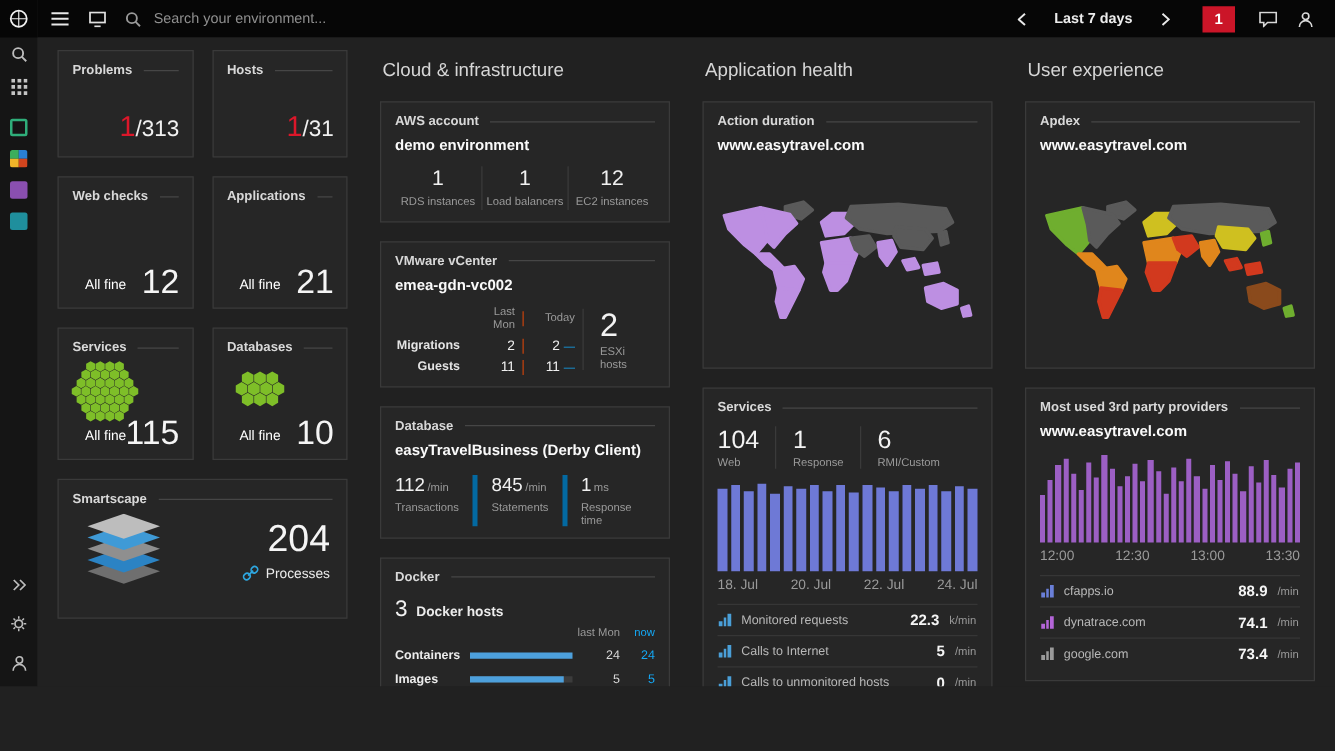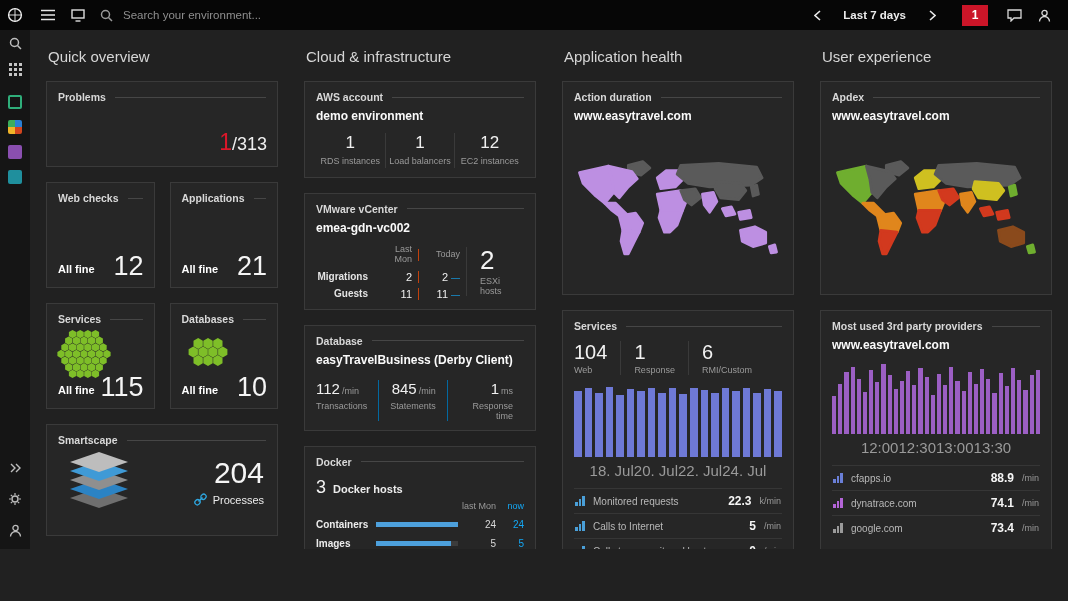--- a/index.html
+++ b/index.html
@@ -46,21 +46,21 @@
 
   .tile-title { font-size:10.5px; font-weight:700; color:#d8d8d8; display:flex; align-items:center; gap:9px; white-space:nowrap; }
   .tile-title::after { content:""; flex:1 1 auto; border-top:1px solid #464646; }
   .tile-sub { font-size:12px; font-weight:700; color:#fafafa; margin-top:6px; }
 
   
   .tile.h86 { height:86px; } .tile.h106 { height:106px; }
   .corner-value { position:absolute; right:10px; bottom:10px; font-weight:300; }
   .red-num { color:#dc172a; font-size:23px; font-weight:300; }
   .total-num { color:#f0f0f0; font-size:18px; font-weight:300; }
-  .status-label { position:absolute; left:11px; bottom:12px; font-size:11px; font-weight:700; color:#fff; }
+  .status-label { position:absolute; left:21px; bottom:12px; font-size:11px; font-weight:400; color:#fff; }
   .big-num { position:absolute; right:10px; bottom:5px; font-size:27px; font-weight:300; color:#f5f5f5; }
   .hex-blob { position:absolute; left:8px; top:24px; }
   .hex-blob.db { left:14px; top:30px; }
 
   .tile.smartscape { height:112px; }
   .smart-body { display:flex; align-items:center; margin-top:6px; }
   .layers-icon { margin-left:10px; }
   .smart-right { margin-left:auto; text-align:right; padding-right:2px; }
   .huge-num { font-size:30px; font-weight:300; color:#f5f5f5; line-height:1.15; }
   .proc-row { display:flex; align-items:center; gap:6px; justify-content:flex-end; font-size:11px; color:#ececec; margin-top:3px; }
@@ -78,21 +78,21 @@
   .vm-l { font-weight:700; color:#e4e4e4; text-align:right; padding-right:10px; }
   .vm-v { text-align:right; color:#f0f0f0; font-size:11px; padding-right:6px; }
   .vm-sep { border-left:1px solid #c2410c; }
   .vm-dash { color:#14a8f5; font-size:9px; margin-left:3px; }
   .esxi { margin-left:auto; border-left:1px solid #3a3a3a; padding-left:13px; width:58px; }
   .esxi-val { font-size:26px; font-weight:300; color:#f2f2f2; line-height:1; }
   .esxi-lbl { font-size:9px; color:#9a9a9a; margin-top:3px; }
 
   .db-row { display:flex; margin-top:13px; }
   .db-stat { padding-right:11px; }
-  .db-stat + .db-stat { border-left:1px solid #0369a1; padding-left:11px;text-align:right; }
+  .db-stat + .db-stat { border-left:4px solid #0369a1; padding-left:11px; }
   .db-val { font-size:15px; color:#f0f0f0; }
   .db-unit { font-size:9px; color:#9a9a9a; margin-left:2px; }
   .db-lbl { font-size:9px; color:#9a9a9a; margin-top:3px; }
 
   .docker-hosts { margin:9px 0 3px; display:flex; align-items:baseline; gap:7px; }
   .dh-val { font-size:18px; font-weight:300; color:#f2f2f2; }
   .dh-lbl { font-size:11px; font-weight:700; color:#ececec; }
   .docker-grid { display:grid; grid-template-columns:60px 1fr 38px 28px; align-items:center; font-size:10px; row-gap:8px; margin-top:2px; }
   .dk-h { font-size:9px; text-align:right; }
   .dk-h.gray { color:#9a9a9a; } .dk-h.blue { color:#14a8f5; }
@@ -107,21 +107,21 @@
 
   .svc-stats { display:flex; margin-top:9px; }
   .svc-stat { padding-right:13px; }
   .svc-stat + .svc-stat { border-left:1px solid #3a3a3a; padding-left:13px; }
   .svc-val { font-size:20px; font-weight:300; color:#f2f2f2; line-height:1.1; }
   .svc-lbl { font-size:9px; color:#9a9a9a; margin-top:2px; }
 
   .chart { height:70px; display:flex; align-items:flex-end; gap:3px; margin-top:12px; }
   .chart.dense { gap:2px; }
   .chart i { flex:1; display:block; }
-  .ticks { display:flex; justify-content:center; font-size:15px; color:#9a9a9a; margin-top:5px; }
+  .ticks { display:flex; justify-content:space-between; font-size:11px; color:#9a9a9a; margin-top:5px; }
 
   .metrics { margin-top:9px; }
   .metric { display:flex; align-items:center; gap:7px; border-top:1px solid #363636; padding:5px 1px; font-size:10px; color:#b8b8b8; }
   .metric-icon { width:11px; height:10px; display:flex; align-items:flex-end; gap:1px; }
   .metric-icon i { width:2.5px; background:currentColor; display:block; }
   .metric-label { flex:1; }
   .metric-val { color:#f5f5f5; font-weight:700; font-size:12px; }
   .metric-unit { color:#9a9a9a; font-size:9px; margin-left:1px; }
 </style>
 </head>
@@ -238,27 +238,32 @@
       <svg width="13" height="13" viewBox="0 0 13 13">
         <circle cx="6.5" cy="4" r="2.6" fill="none" stroke="#d8d8d8" stroke-width="1.3"></circle>
         <path d="M1.5 12.5a5 5 0 0 1 10 0" fill="none" stroke="#d8d8d8" stroke-width="1.3"></path>
       </svg>
     </button>
   </header>
 
   <main class="main">
 
     <section class="column">
-      <h2 class="col-title">Quick overview</h2>
 
       <div class="tile-pair">
         <div class="tile h86">
           <div class="tile-title">Problems</div>
           <div class="corner-value">
             <span class="red-num">1</span><span class="total-num">/313</span>
+          </div>
+        </div>
+        <div class="tile h86">
+          <div class="tile-title">Hosts</div>
+          <div class="corner-value">
+            <span class="red-num">1</span><span class="total-num">/31</span>
           </div>
         </div>
       </div>
 
       <div class="tile-pair">
         <div class="tile h106">
           <div class="tile-title">Web checks</div>
           <span class="status-label">All fine</span>
           <span class="big-num">12</span>
         </div>

